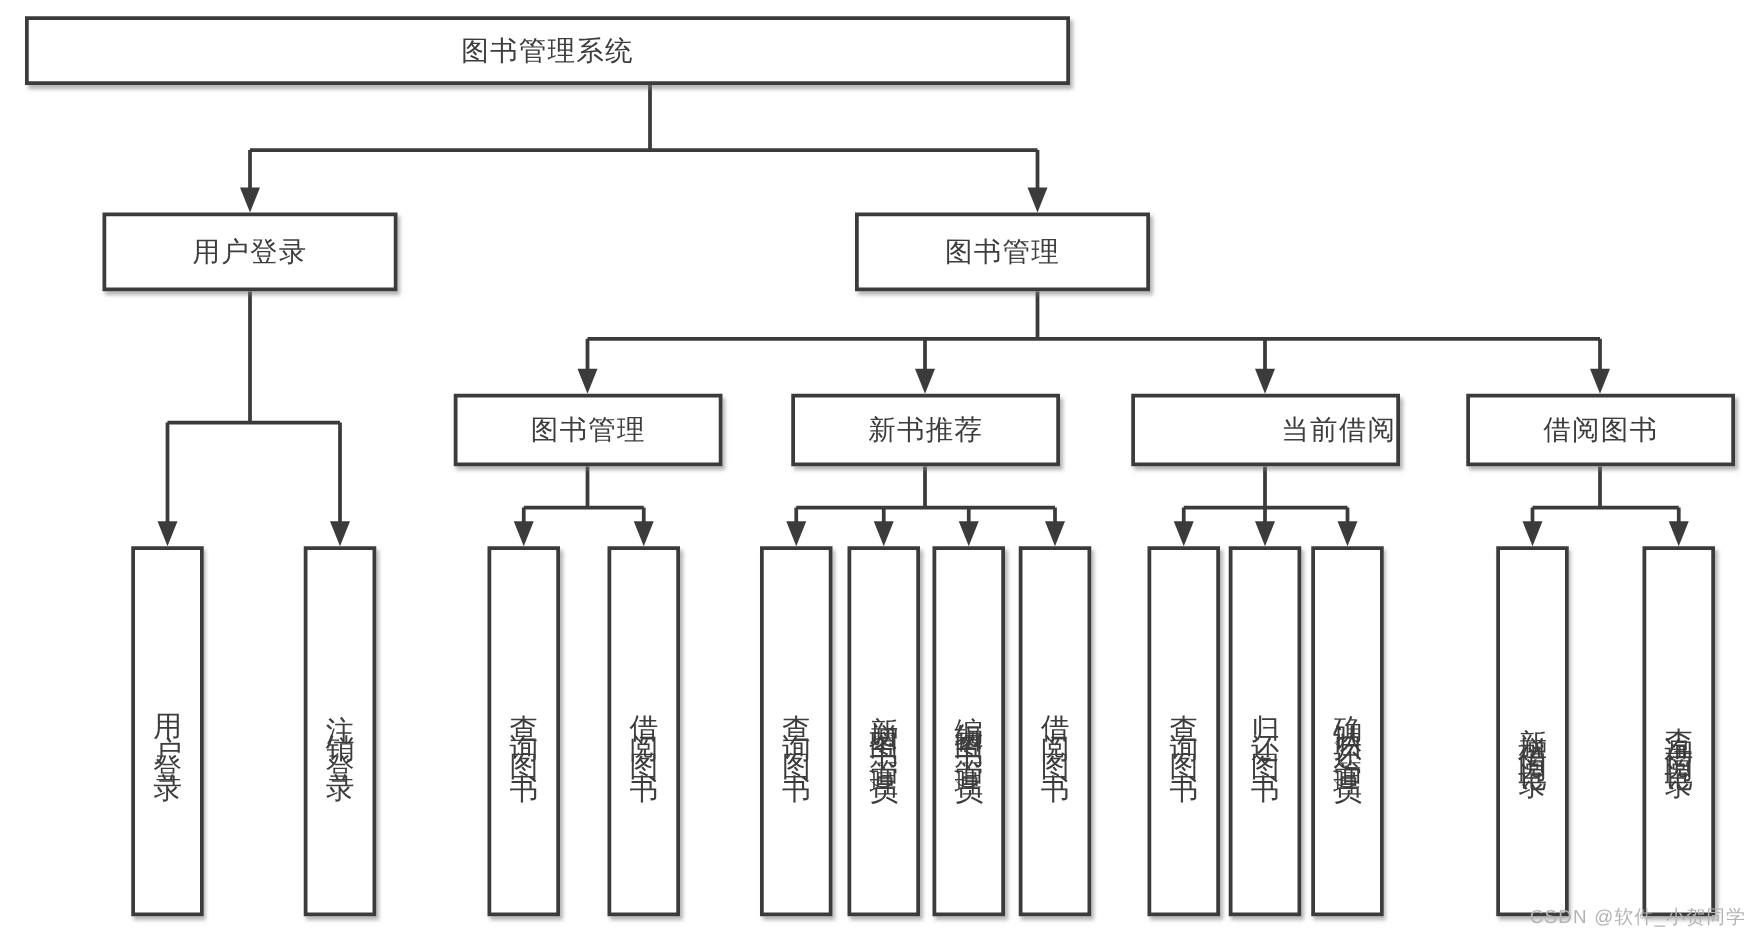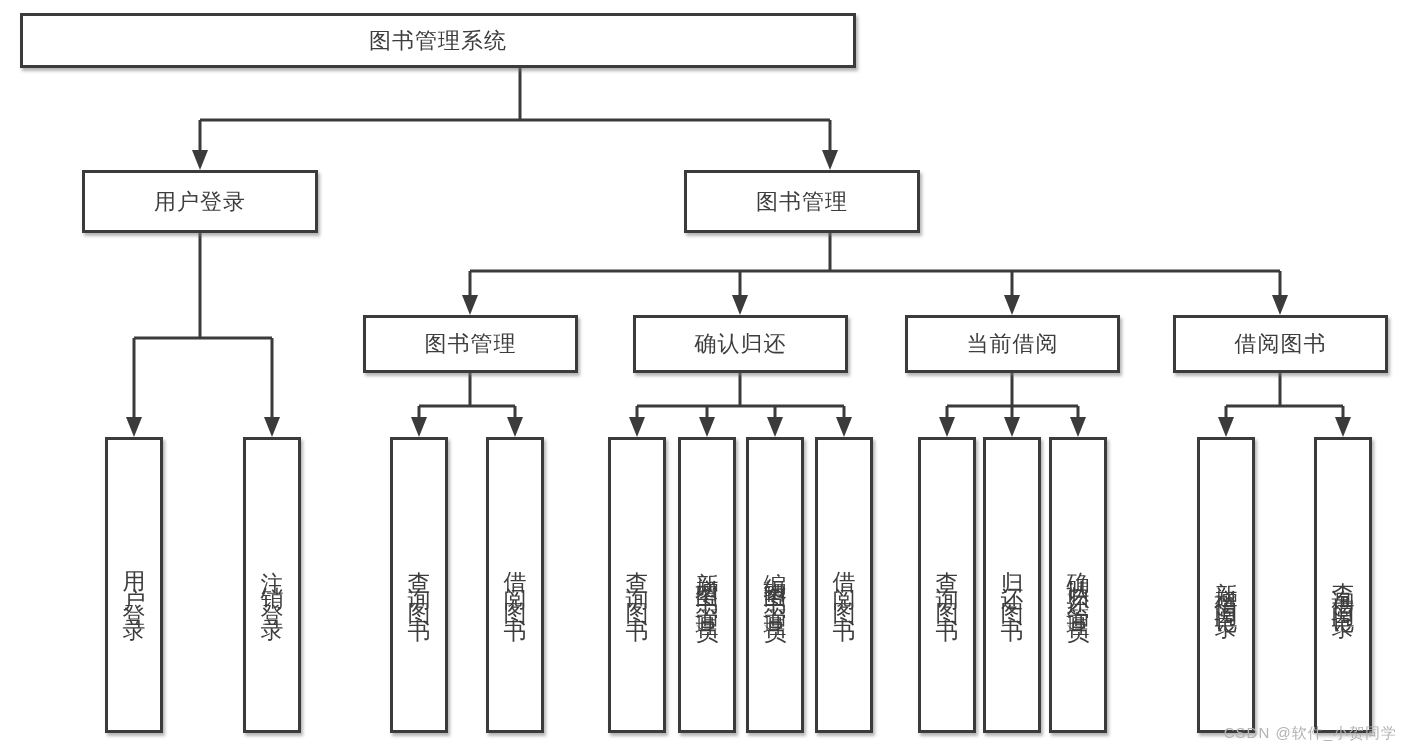--- a/index.html
+++ b/index.html
@@ -50,21 +50,21 @@
     letter-spacing: 1px;
     white-space: nowrap;
   }
   .box.root   { left: 20px;  top: 13px;  width: 836px; height: 55px; text-align: center; }
   .box.lvl2   { top: 170px;  width: 236px; height: 63px; }
   .box.lvl2.a { left: 82px;  }
   .box.lvl2.b { left: 684px; }
   .box.lvl3   { top: 315px;  width: 215px; height: 58px; }
   .box.lvl3.a { left: 363px; }
   .box.lvl3.b { left: 633px; }
-  .box.lvl3.c { left: 905px; }
+  .box.lvl3.c { left: 905px; justify-content: flex-end; }
   .box.lvl3.d { left: 1173px; }
   .box.leaf   { top: 437px;  width: 58px; height: 296px; }
   .leaf .label {
     writing-mode: vertical-rl;
     text-orientation: mixed;
     font-size: 23px;
     line-height: 1;
     letter-spacing: 7px;
     color: var(--text);
   }
@@ -150,21 +150,21 @@
     <span class="label">用户登录</span>
   </div>
   <div class="box lvl2 b">
     <span class="label">图书管理</span>
   </div>
 
   <div class="box lvl3 a">
     <span class="label">图书管理</span>
   </div>
   <div class="box lvl3 b">
-    <span class="label">确认归还</span>
+    <span class="label">新书推荐</span>
   </div>
   <div class="box lvl3 c">
     <span class="label">当前借阅</span>
   </div>
   <div class="box lvl3 d">
     <span class="label">借阅图书</span>
   </div>
 
   <div class="box leaf p1">
     <span class="label roomy">用户登录</span>

